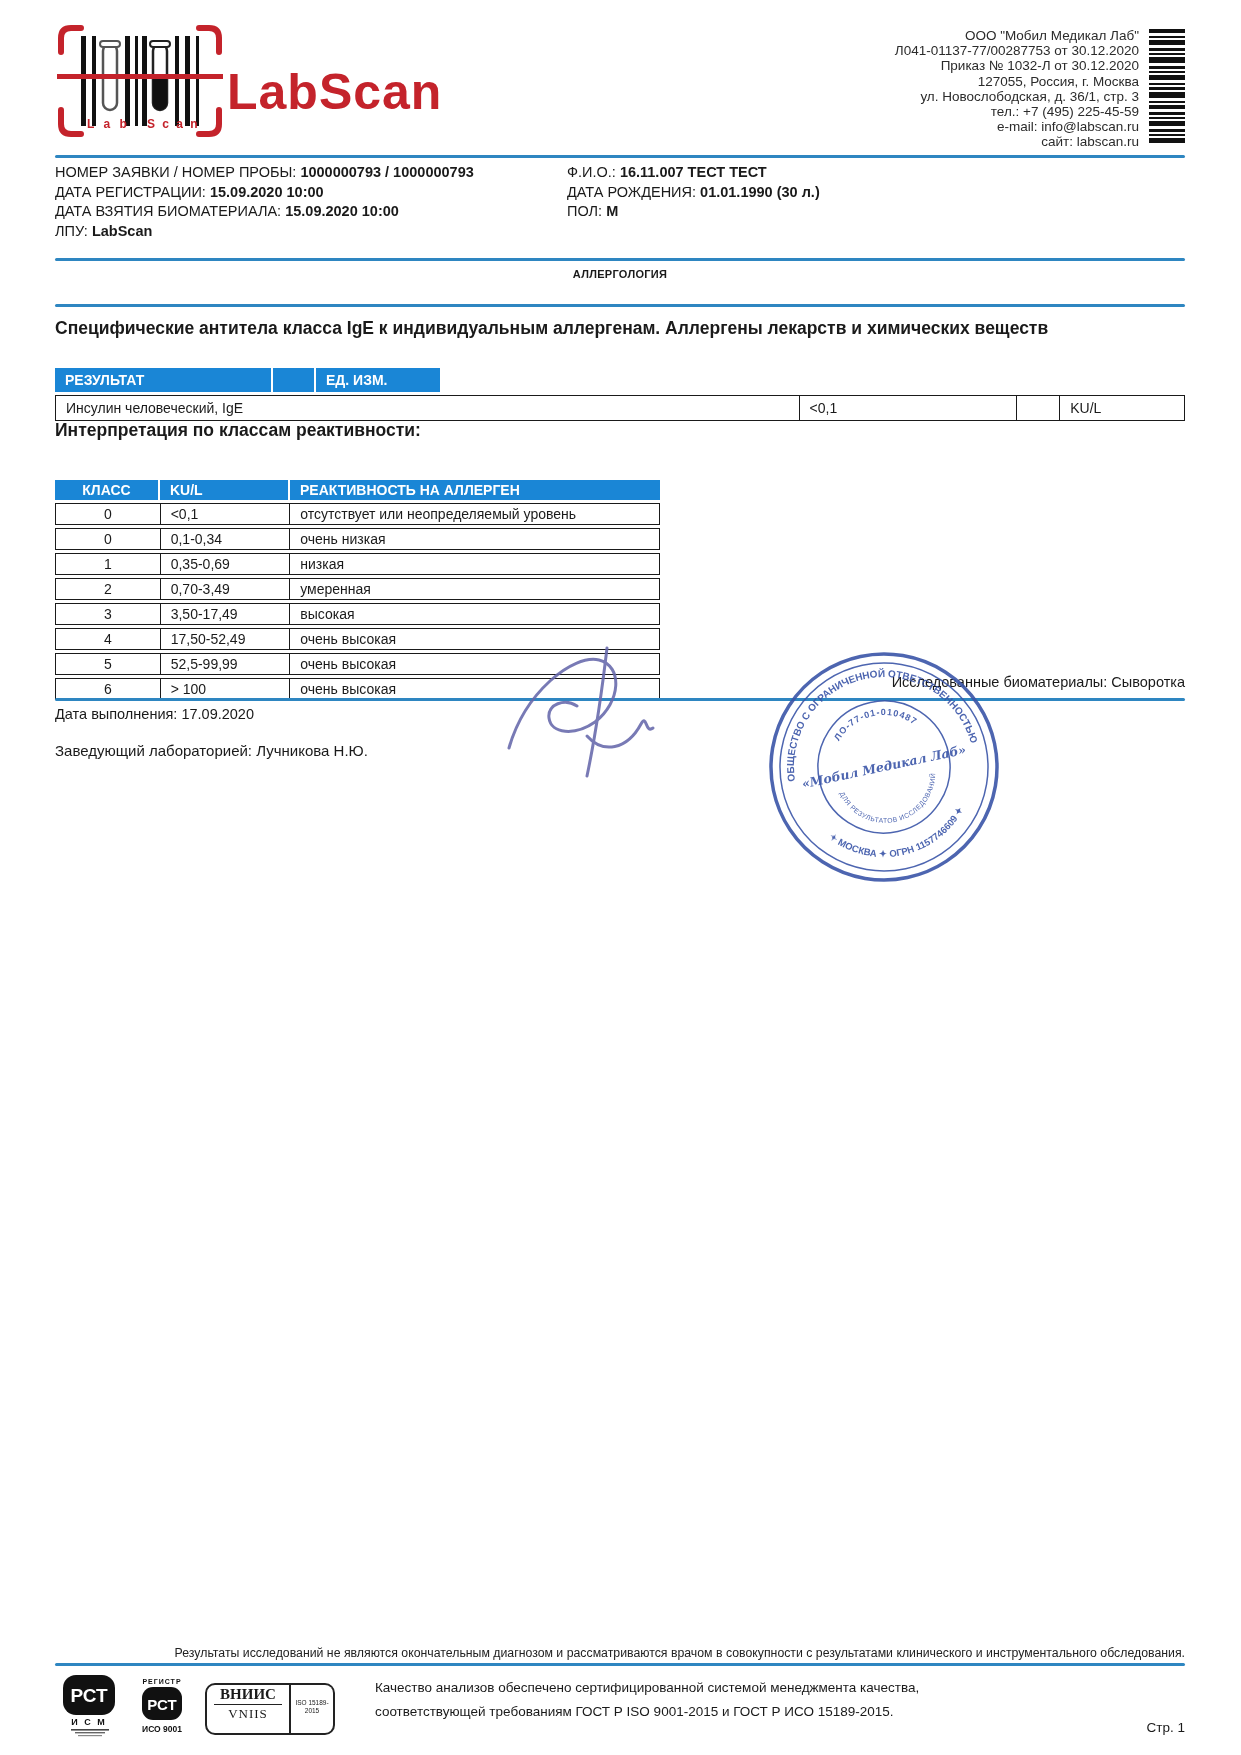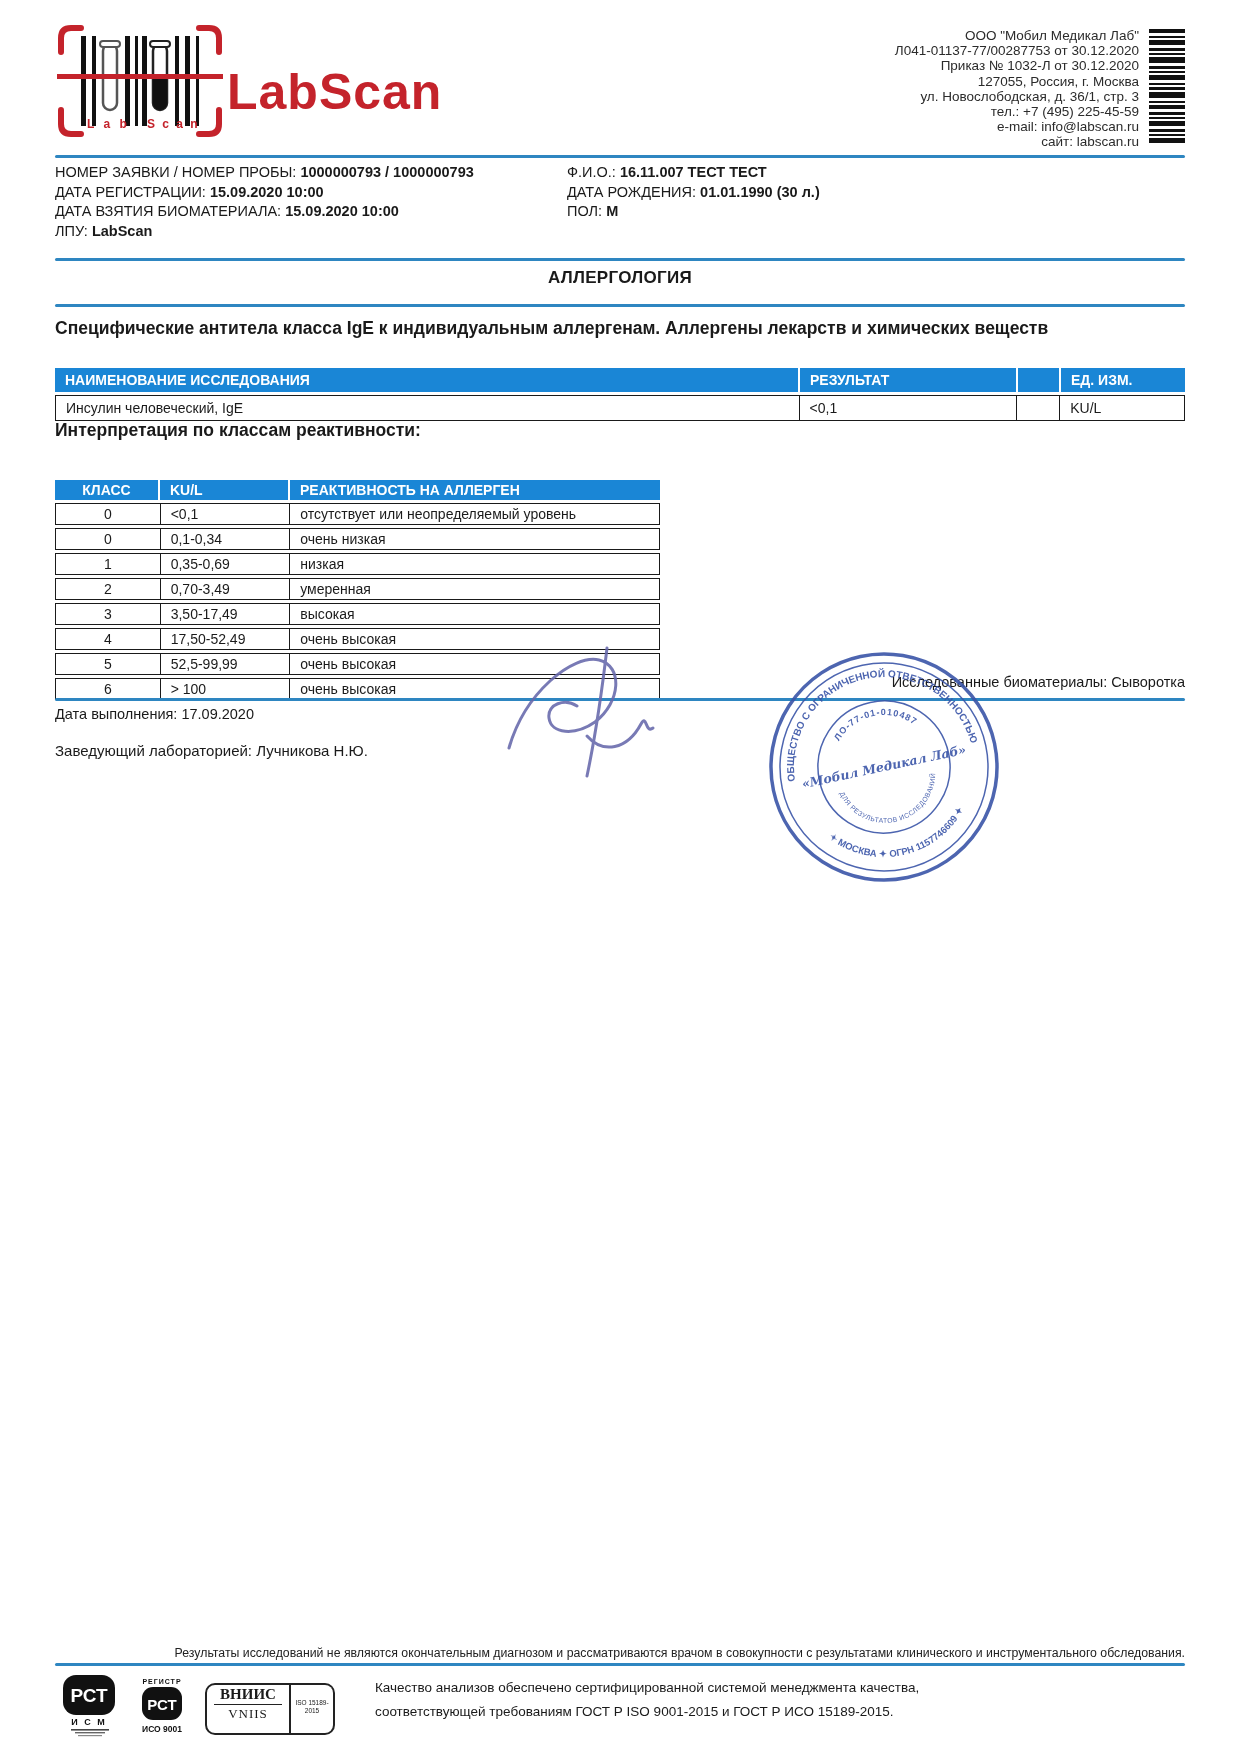--- a/index.html
+++ b/index.html
@@ -24,21 +24,21 @@
 
   .rule{position:absolute;left:55px;width:1130px;height:3px;background:var(--rule);border-radius:2px}
 
   
   .patient{position:absolute;top:163px;left:55px;width:1130px;font-size:14.5px;line-height:19.5px}
   .patient-col{position:absolute;top:0}
   .patient-col.left{left:0}
   .patient-col.right{left:512px}
   .kv .v{font-weight:bold}
 
-  .center-title{position:absolute;top:268px;left:55px;width:1130px;text-align:center;font-size:17px;font-weight:bold;letter-spacing:.3px}
+  .center-title{position:absolute;top:268px;left:55px;width:1130px;text-align:center;font-size:11px;font-weight:bold;letter-spacing:.3px}
 
   .panel-heading{position:absolute;top:316px;left:55px;width:1010px;font-size:17.5px;font-weight:bold;line-height:24px}
 
   
   .tbl{position:absolute;left:55px}
   .trow{display:flex;margin-bottom:3px}
   .trow:last-child{margin-bottom:16px}
   .cell{padding:2px 10px;font-size:14px;display:flex;align-items:center}
   .trow.head .cell{background:var(--accent);color:#fff;font-weight:bold;border:none}
   .trow.head .cell{border-right:2px solid #fff}
@@ -183,21 +183,20 @@
   </div>
 
   <div class="rule" style="top:258px"></div>
   <div class="center-title">АЛЛЕРГОЛОГИЯ</div>
   <div class="rule" style="top:304px"></div>
 
   <div class="panel-heading">Специфические антитела класса IgE к индивидуальным аллергенам. Аллергены лекарств и химических веществ</div>
 
   <div class="tbl results">
     <div class="trow head">
-      <div class="cell c0">НАИМЕНОВАНИЕ ИССЛЕДОВАНИЯ</div>
       <div class="cell c1">РЕЗУЛЬТАТ</div>
       <div class="cell c2"></div>
       <div class="cell c3">ЕД. ИЗМ.</div>
     </div>
     <div class="trow body">
       <div class="cell c0">Инсулин человеческий, IgE</div>
       <div class="cell c1">&lt;0,1</div>
       <div class="cell c2"></div>
       <div class="cell c3">KU/L</div>
     </div>
@@ -323,14 +322,15 @@
       </div>
       <div class="iso-box">ISO 15189-2015</div>
     </div>
   </div>
 
   <div class="quality">
     <div>Качество анализов обеспечено сертифицированной системой менеджмента качества,</div>
     <div>соответствующей требованиям ГОСТ Р ISO 9001-2015 и ГОСТ Р ИСО 15189-2015.</div>
   </div>
 
+  <div class="page-num">Стр. 1</div>
 
 </div>
 
 </body></html>

